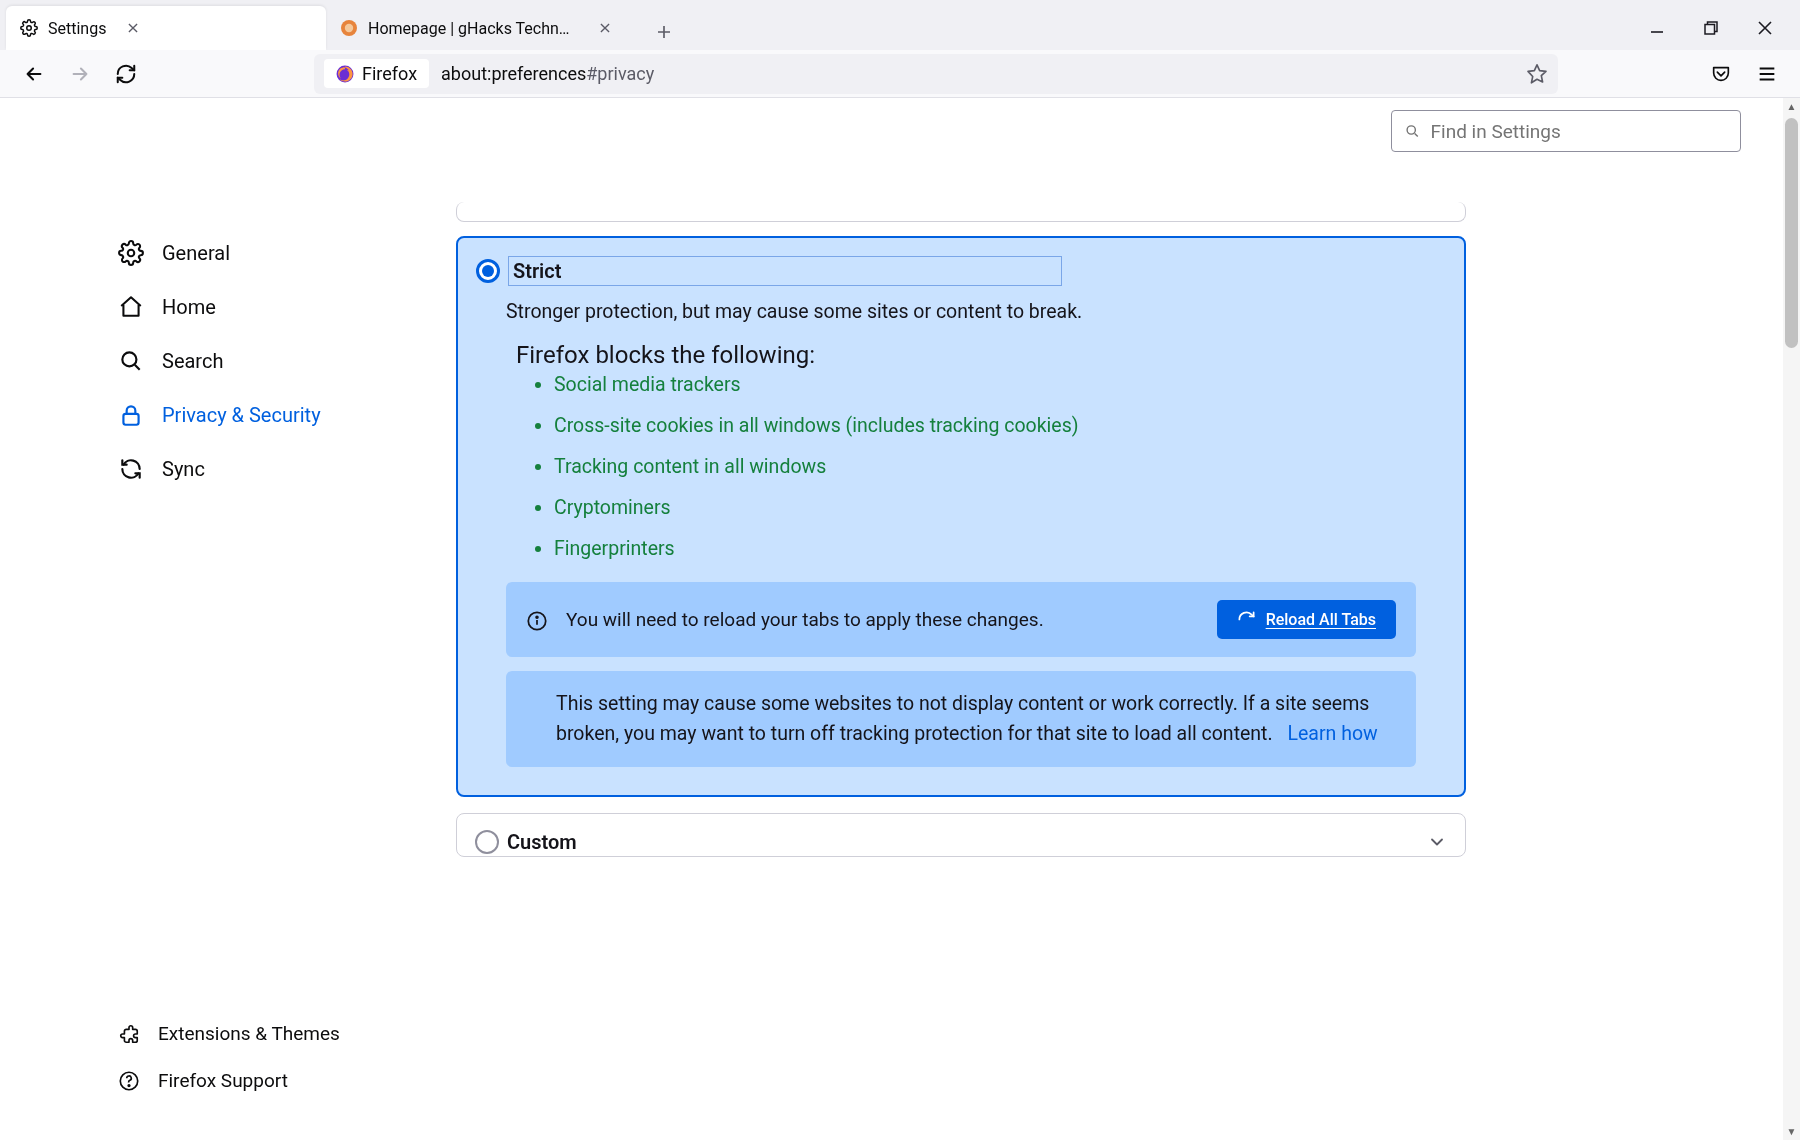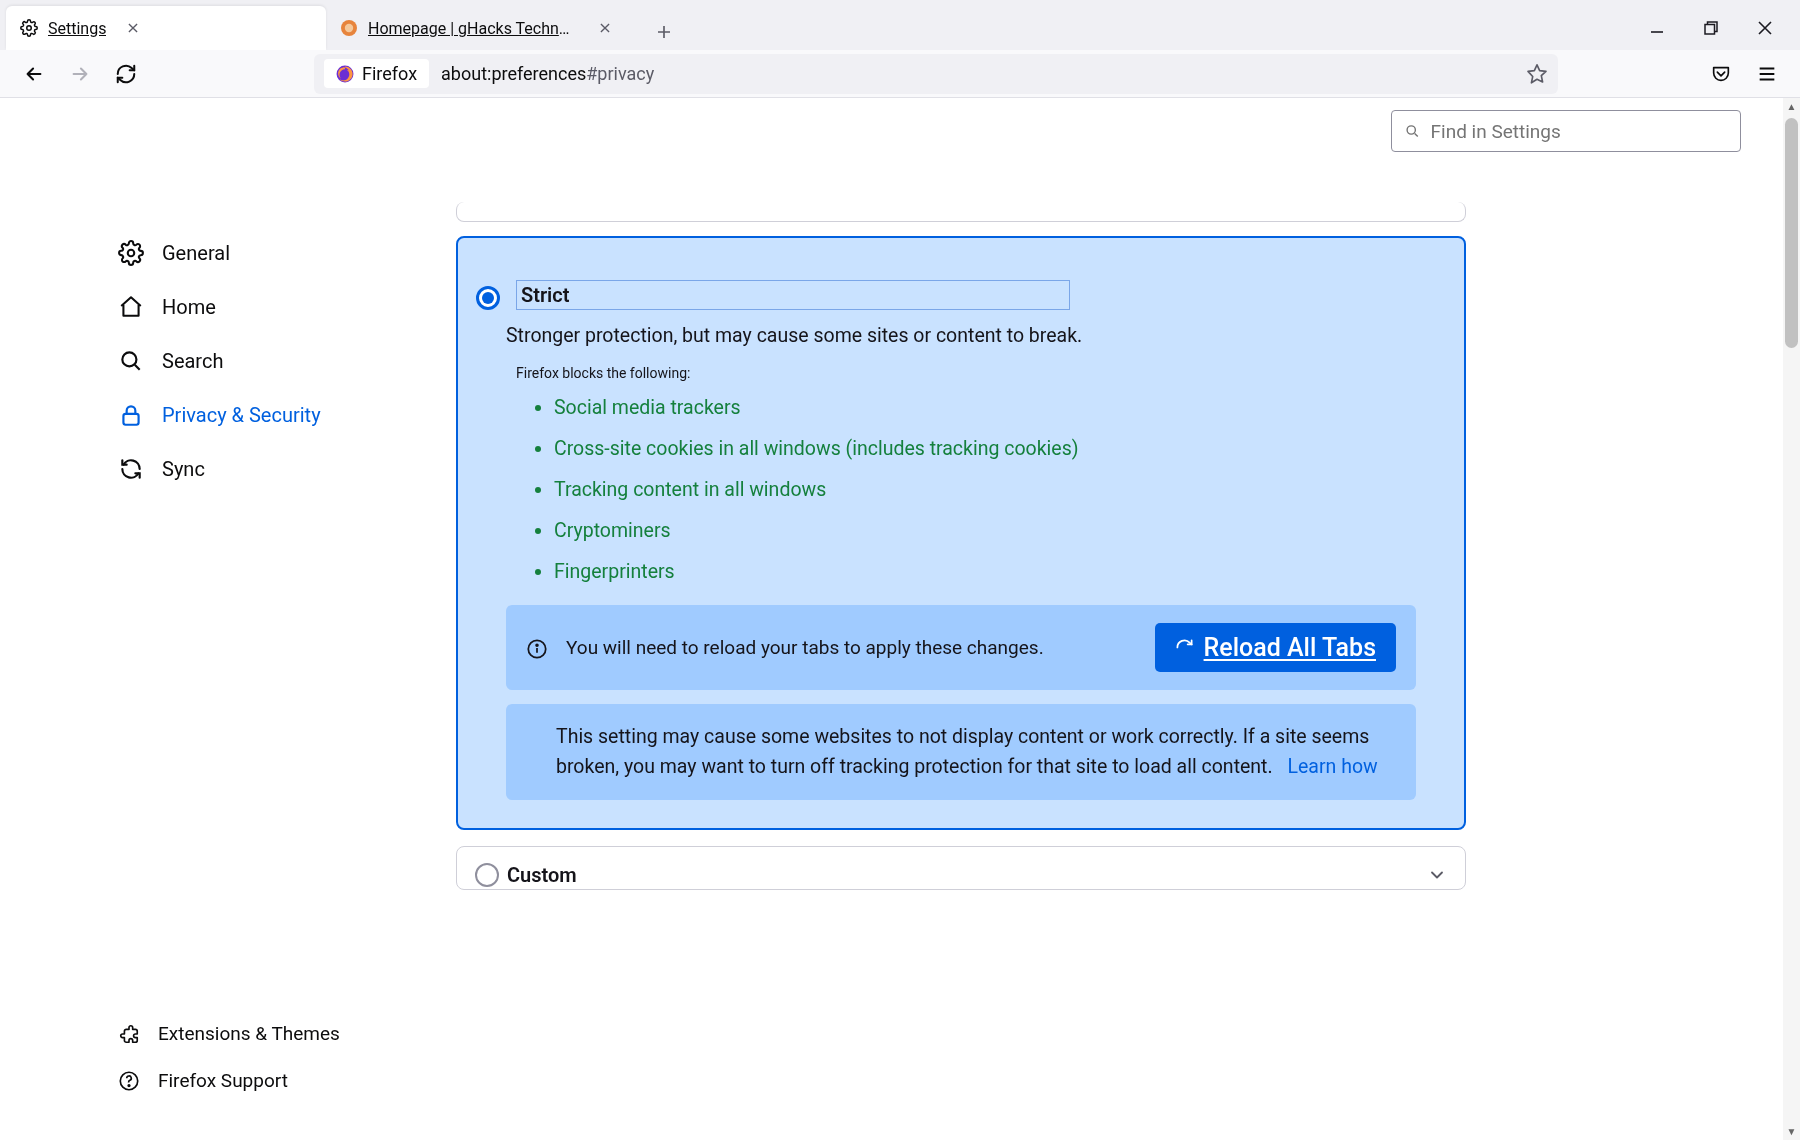--- a/index.html
+++ b/index.html
@@ -4,21 +4,21 @@
 <style>
 * { margin: 0; padding: 0; box-sizing: border-box; font-family: -apple-system, BlinkMacSystemFont, "Segoe UI", Roboto, Helvetica, Arial, sans-serif; }
 html, body { width: 1800px; height: 1140px; overflow: hidden; background: #f0f0f4; }
 .window { width: 1800px; height: 1140px; display: flex; flex-direction: column; }
 
 
 .tabstrip { height: 50px; background: #f0f0f4; display: flex; align-items: flex-end; padding-left: 6px; }
 .tab { display: flex; align-items: center; height: 44px; padding: 0 14px; gap: 10px; font-size: 16px; color: #0c0c0d; border-radius: 6px 6px 0 0; cursor: pointer; }
 .tab.active { background: #ffffff; box-shadow: 0 -1px 3px rgba(0,0,0,.08); }
 .tab .favicon { width: 18px; height: 18px; display: flex; align-items: center; justify-content: center; }
-.tab .title { max-width: 210px; white-space: nowrap; overflow: hidden; text-overflow: ellipsis; text-decoration: underline; }
+.tab .title { max-width: 210px; white-space: nowrap; overflow: hidden; text-overflow: ellipsis; }
 .tab .close-x { width: 18px; height: 18px; display: flex; align-items: center; justify-content: center; color: #5b5b66; margin-left: 8px; }
 .newtab-btn { width: 36px; height: 36px; display: flex; align-items: center; justify-content: center; margin-left: 10px; color: #5b5b66; border-radius: 4px; }
 .win-controls { margin-left: auto; display: flex; gap: 28px; padding-right: 22px; align-items: center; height: 44px; }
 .win-controls .wc { width: 26px; height: 26px; display: flex; align-items: center; justify-content: center; color: #1c1b22; }
 
 
 .toolbar { height: 48px; background: #f9f9fb; border-bottom: 1px solid #e0e0e6; display: flex; align-items: center; padding: 0 16px; gap: 10px; }
 .nav-btn { width: 36px; height: 36px; display: flex; align-items: center; justify-content: center; border-radius: 4px; color: #5b5b66; }
 .nav-btn.enabled { color: #0c0c0d; }
 .urlbar { flex: 0 0 1244px; margin-left: 160px; height: 40px; background: #f0f0f4; border-radius: 6px; display: flex; align-items: center; padding: 0 10px; gap: 12px; }
@@ -51,33 +51,33 @@
 
 .main { flex: 1; position: relative; }
 .search-row { position: absolute; top: 12px; right: 42px; }
 .search-box { width: 350px; height: 42px; border: 1px solid #8f8f9d; border-radius: 4px; display: flex; align-items: center; padding: 0 12px; gap: 10px; font-size: 19px; color: #737373; background: #fff; }
 .search-box input { border: none; outline: none; font-size: 19px; width: 100%; background: transparent; }
 
 .content-scroll { position: absolute; left: 28px; right: 38px; top: 104px; bottom: 0; overflow: hidden; }
 .partial-box-top { border: 1px solid #cfcfd8; border-radius: 8px; height: 20px; width: 1010px; border-top: none; margin-bottom: 14px; background:#fff; }
 .option-box { width: 1010px; border-radius: 8px; }
 .option-box.strict { background: #c9e2ff; border: 2px solid #0060df; padding: 18px 18px 22px 18px; }
-.radio-row { display: flex; align-items: flex-end; gap: 16px; margin-top: 24px; }
+.radio-row { display: flex; align-items: center; gap: 8px; }
 .radio-outer { width: 24px; height: 24px; border: 3px solid #0060df; border-radius: 50%; display: flex; align-items: center; justify-content: center; background: #fff; }
 .radio-inner { width: 12px; height: 12px; background: #0060df; border-radius: 50%; }
 .radio-label-focus { border: 1px solid #7aa6e8; padding: 2px 500px 2px 4px; display: inline-block; }
 .radio-label { font-size: 20px; font-weight: 600; color: #15141a; }
 .strict-desc { font-size: 19.5px; color: #15141a; margin: 14px 0 18px 30px; }
-.blocks-title { font-size: 14px; color: #15141a; margin-left: 40px; margin-bottom: 15px; }
+.blocks-title { font-size: 24px; color: #15141a; margin-left: 40px; margin-bottom: 4px; }
 .blocks-list { list-style: disc; margin-left: 78px; }
 .blocks-list li { font-size: 19.5px; color: #15803d; margin-bottom: 18px; }
 .reload-bar { background: #a0cbff; border-radius: 6px; margin: 22px 30px 14px 30px; padding: 18px 20px; display: flex; align-items: center; gap: 18px;}
 .reload-text { font-size: 19px; color: #15141a; flex: 1; line-height: 1.55; }
 .info-ic { width: 22px; height: 22px; flex-shrink: 0; margin-top:3px; }
-.reload-btn { background: #0060df; color: #fff; font-size: 25px; font-weight: 500; border: none; border-radius: 5px; padding: 10px 20px; display: flex; align-items: center; gap: 10px; cursor: pointer; }
+.reload-btn { background: #0060df; color: #fff; font-size: 16px; font-weight: 500; border: none; border-radius: 5px; padding: 10px 20px; display: flex; align-items: center; gap: 10px; cursor: pointer; }
 .reload-btn span.lbl { text-decoration: underline; text-underline-offset: 3px; }
 .heads-bar { background: #a0cbff; border-radius: 6px; margin: 0 30px 6px 30px; padding: 18px 24px;}
 .heads-title { display: flex; align-items: center; gap: 12px; font-size: 19px; font-weight: 700; color: #15141a; margin-bottom: 10px;}
 .heads-body { font-size: 19.5px; color: #15141a; line-height: 1.55; margin-left: 26px; }
 .learn-link { color: #0060df; cursor: pointer; margin-left: 10px; }
 
 .option-box.custom { width: 1010px; border: 1px solid #cfcfd8; border-radius: 8px; margin-top: 16px; padding: 14px 18px 0 18px; display: flex; align-items: center; height: 44px; overflow: hidden; }
 .radio-outer.unsel { border: 2px solid #8f8f9d; background:#fff; }
 .chev { margin-left: auto; color: #5b5b66; }
 

